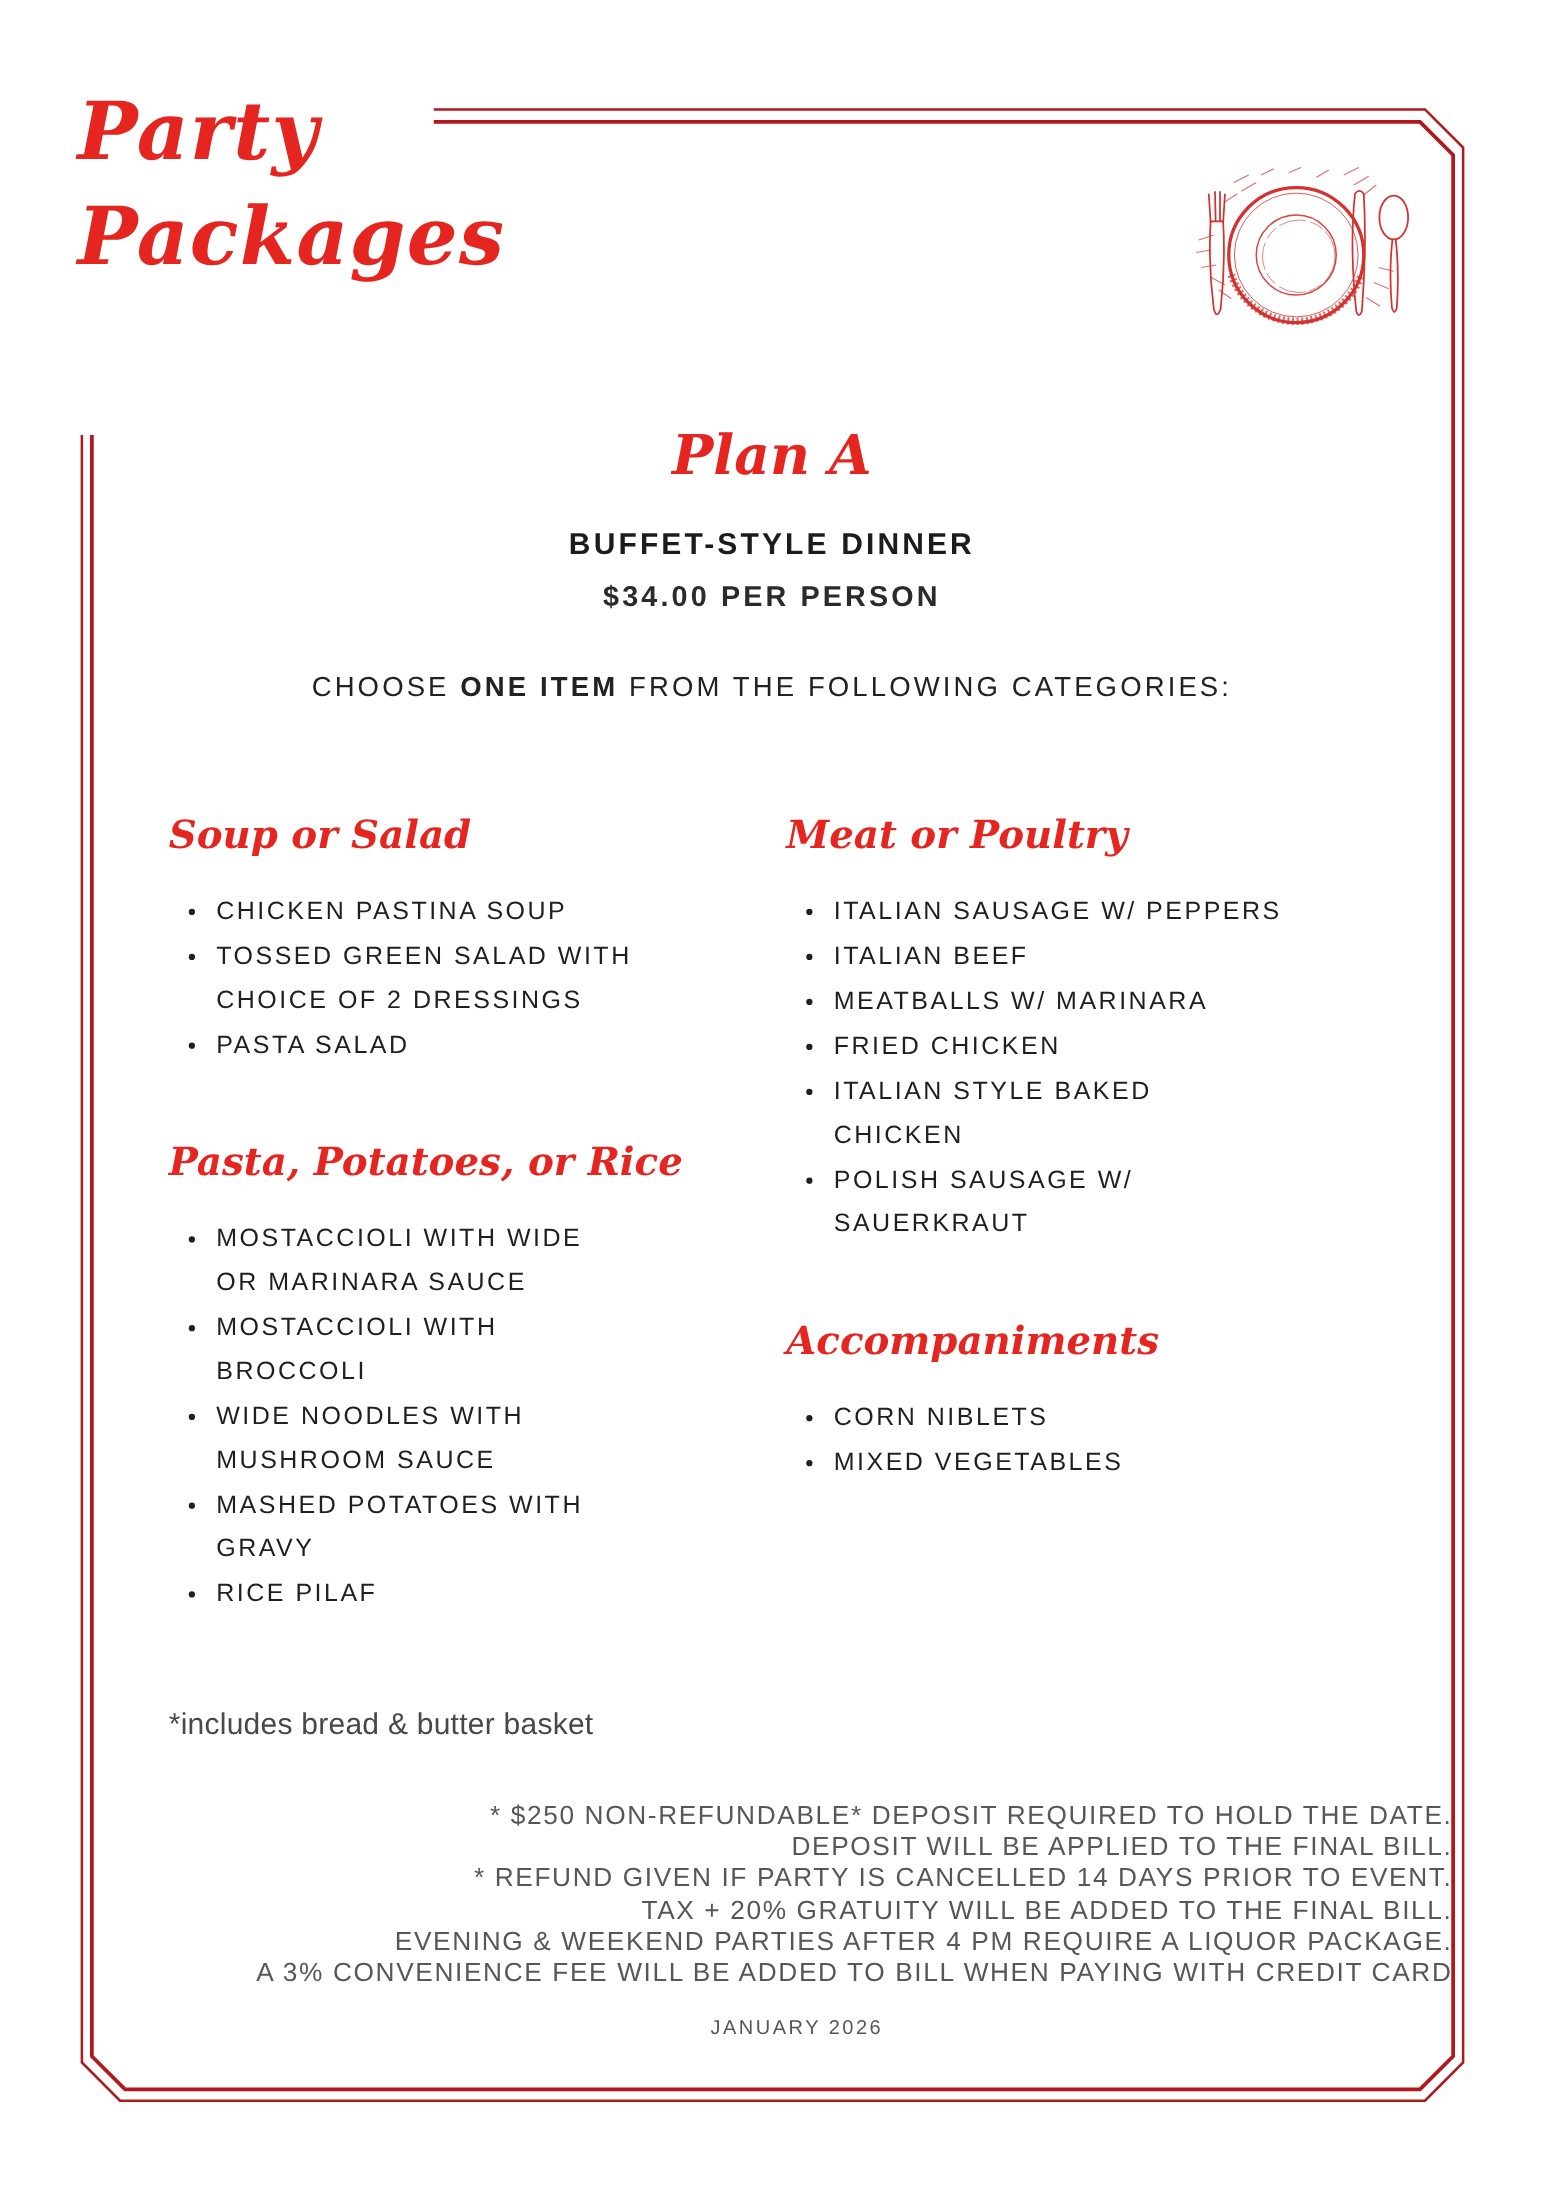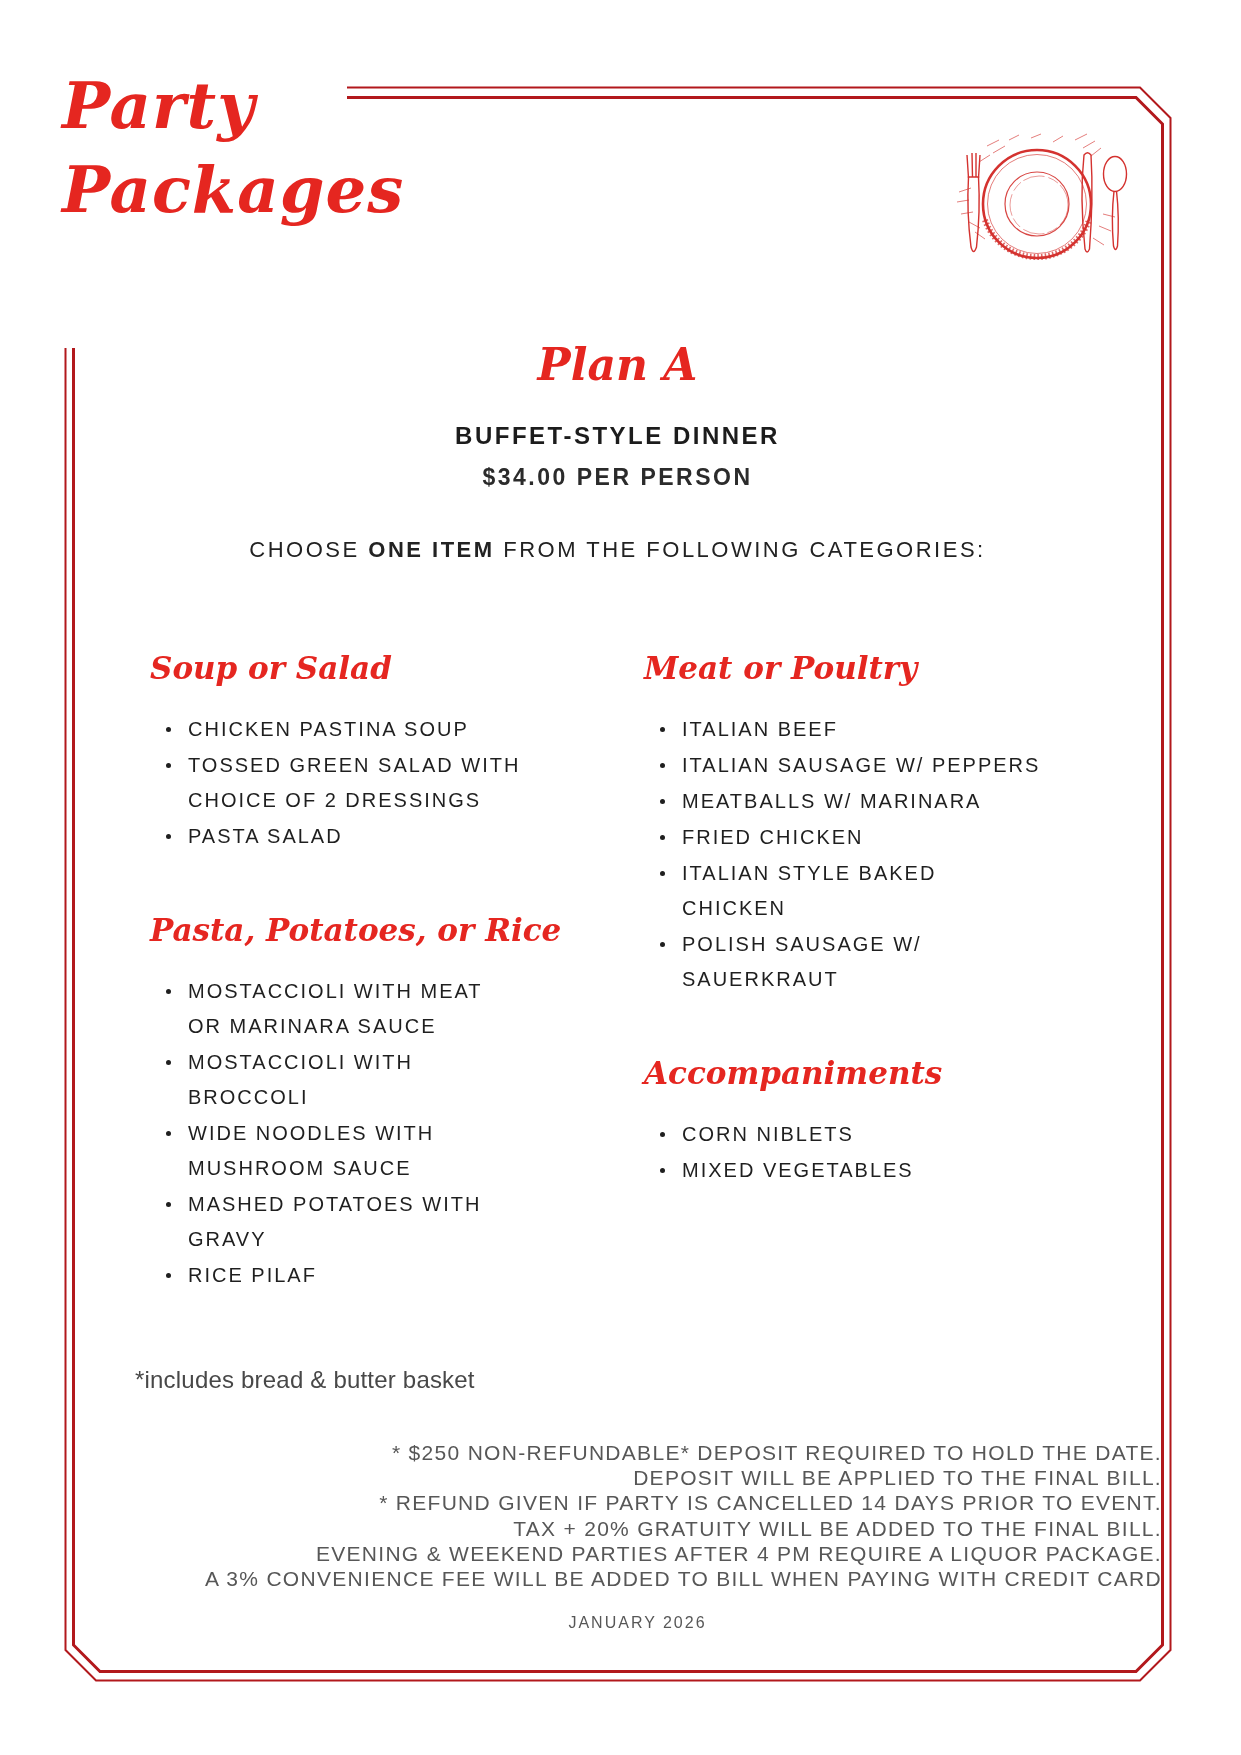--- a/index.html
+++ b/index.html
@@ -26,21 +26,21 @@
   }
   .plan-price{
     margin-top:14px;font-size:23px;font-weight:700;letter-spacing:2.5px;color:#2b2b2b;
   }
   .instruction{
     margin-top:46px;font-size:22px;font-weight:400;letter-spacing:2.5px;color:#222;
   }
   .instruction b{font-weight:700;}
 
   .columns{
-    position:absolute;left:150px;top:646px;width:948px;
+    position:absolute;left:135px;top:646px;width:948px;
     display:grid;grid-template-columns:1fr 1fr;column-gap:40px;
   }
   .section-heading{
     font-family:"DejaVu Serif",serif;font-style:italic;font-weight:700;
     font-size:31px;line-height:44px;color:#e52620;margin:0 0 22px 0;
   }
   .section + .section{margin-top:54px;}
   ul.menu-list{list-style:none;margin:0;padding:0 0 0 16px;}
   ul.menu-list li{
     position:relative;padding-left:22px;margin-bottom:1px;
@@ -127,39 +127,39 @@
       <ul class="menu-list">
         <li>CHICKEN PASTINA SOUP</li>
         <li>TOSSED GREEN SALAD WITH
 CHOICE OF 2 DRESSINGS</li>
         <li>PASTA SALAD</li>
       </ul>
     </div>
     <div class="section">
       <h2 class="section-heading">Pasta, Potatoes, or Rice</h2>
       <ul class="menu-list">
-        <li>MOSTACCIOLI WITH MEAT
+        <li>MOSTACCIOLI WITH WIDE
 OR MARINARA SAUCE</li>
         <li>MOSTACCIOLI WITH
 BROCCOLI</li>
         <li>WIDE NOODLES WITH
 MUSHROOM SAUCE</li>
         <li>MASHED POTATOES WITH
 GRAVY</li>
         <li>RICE PILAF</li>
       </ul>
     </div>
   </div>
 
   <div class="col">
     <div class="section">
       <h2 class="section-heading">Meat or Poultry</h2>
       <ul class="menu-list">
+        <li>ITALIAN SAUSAGE W/ PEPPERS</li>
         <li>ITALIAN BEEF</li>
-        <li>ITALIAN SAUSAGE W/ PEPPERS</li>
         <li>MEATBALLS W/ MARINARA</li>
         <li>FRIED CHICKEN</li>
         <li>ITALIAN STYLE BAKED
 CHICKEN</li>
         <li>POLISH SAUSAGE W/
 SAUERKRAUT</li>
       </ul>
     </div>
     <div class="section">
       <h2 class="section-heading">Accompaniments</h2>

